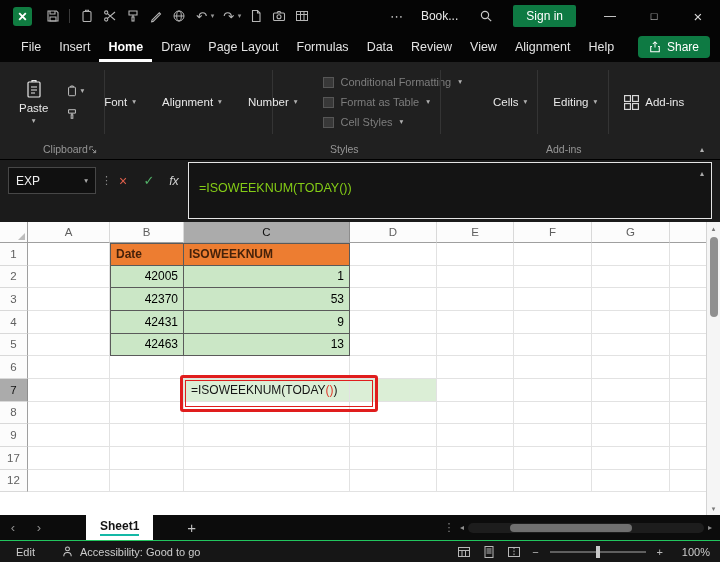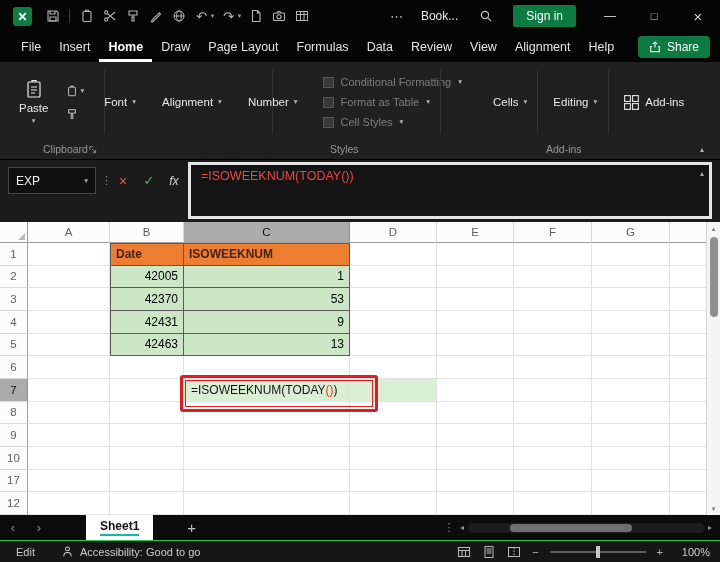--- a/index.html
+++ b/index.html
@@ -45,21 +45,21 @@
 
   
   .fbar{position:absolute;top:160px;left:0;right:0;height:62px;background:#1b1b1b}
   .namebox{position:absolute;left:8px;top:7px;width:88px;height:27px;background:#101010;border:1px solid #474747;display:flex;align-items:center;color:#f0f0f0;font-size:12px;padding:0 7px}
   .nb-dd{margin-left:auto;font-size:7.5px;color:#aaa}
   .fb-dots{position:absolute;left:101px;top:7px;height:27px;display:flex;align-items:center;color:#8a8a8a;font-size:11px}
   .fb-btn{position:absolute;top:7px;height:27px;width:24px;display:flex;align-items:center;justify-content:center}
   .fb-cancel{left:111px;color:#e0604c;font-size:14px}
   .fb-enter{left:137px;color:#52b168;font-size:13px}
   .fb-fx{left:162px;color:#cfcfcf;font-style:italic;font-size:12.5px}
-  .finput{position:absolute;left:188px;top:2px;right:8px;bottom:3px;background:#141414;border:3px solid #e5e5e5;color:#ef4444;font-size:12.5px;padding:4px 10px}
+  .finput{position:absolute;left:188px;top:2px;right:8px;bottom:3px;background:#141414;border:1px solid #e5e5e5;color:#84cc16;font-size:12.5px;padding:18px 10px}
   .fcollapse{position:absolute;right:16px;top:9px;color:#a8a8a8;font-size:8px}
 
   
   .gridwrap{position:absolute;top:222px;left:0;width:720px;height:293px;background:#fff;color:#000}
   .colhdrs{position:absolute;top:0;left:0;height:21px;display:flex;width:706px}
   .corner{width:28px;border-right:1px solid #9f9f9f;border-bottom:1px solid #9f9f9f;background:#fcfcfc;position:relative}
   .corner::after{content:"";position:absolute;right:2px;bottom:2px;border-left:7px solid transparent;border-bottom:7px solid #bdbdbd}
   .ch{display:flex;align-items:center;justify-content:center;font-size:11.5px;color:#5f5f5f;border-right:1px solid #d9d9d9;border-bottom:1px solid #9f9f9f;background:#fcfcfc}
   .ch.sel,.rh.sel{background:#ababab;color:#111;border-right-color:#8d8d8d}
   .chFill{flex:1;border-bottom:1px solid #9f9f9f;background:#fcfcfc}
@@ -434,31 +434,20 @@
         <div class="cell cA"></div>
         <div class="cell cB"></div>
         <div class="cell cC"></div>
         <div class="cell cD"></div>
         <div class="cell cE"></div>
         <div class="cell cF"></div>
         <div class="cell cG"></div>
         <div class="cell cFill"></div>
       </div>
       <div class="grow">
-        <div class="rh">10</div>
-        <div class="cell cA"></div>
-        <div class="cell cB"></div>
-        <div class="cell cC"></div>
-        <div class="cell cD"></div>
-        <div class="cell cE"></div>
-        <div class="cell cF"></div>
-        <div class="cell cG"></div>
-        <div class="cell cFill"></div>
-      </div>
-      <div class="grow">
         <div class="rh">17</div>
         <div class="cell cA"></div>
         <div class="cell cB"></div>
         <div class="cell cC"></div>
         <div class="cell cD"></div>
         <div class="cell cE"></div>
         <div class="cell cF"></div>
         <div class="cell cG"></div>
         <div class="cell cFill"></div>
       </div>

